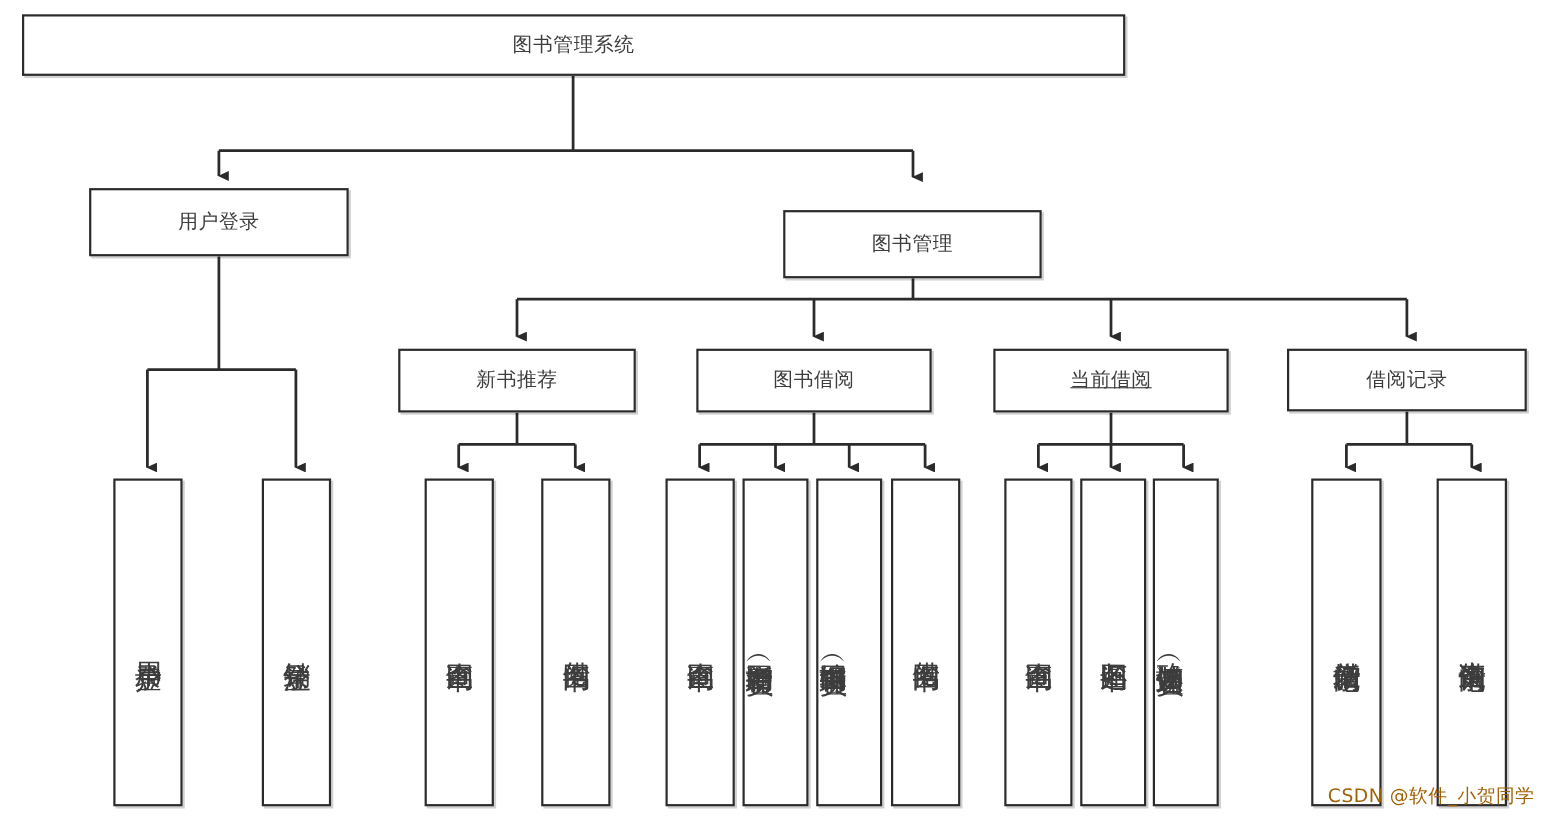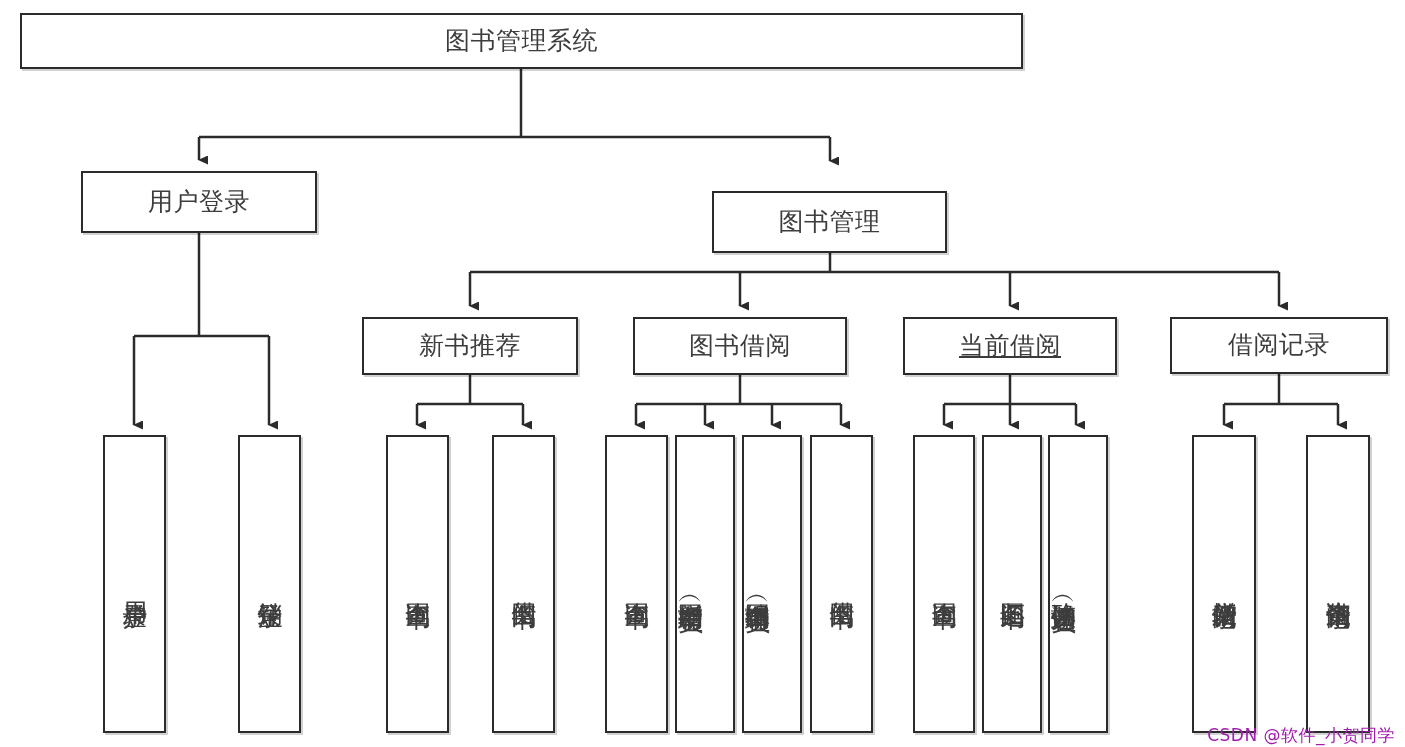--- a/index.html
+++ b/index.html
@@ -36,21 +36,21 @@
     justify-content: center;
     color: #3a3a3a;
   }
   .node-label {
     color: #3d3d3d;
     line-height: 1.06;
     text-align: center;
     letter-spacing: 0.5px;
   }
   .node.horizontal .node-label {
-    font-size: 25px;
+    font-size: 18px;
   }
   .node.vertical {
     align-items: center;
     justify-content: flex-start;
     padding-top: 6px;
   }
   .node.vertical .node-label {
     writing-mode: vertical-rl;
     text-orientation: upright;
     font-size: 25px;
@@ -58,23 +58,23 @@
     letter-spacing: 1px;
     white-space: nowrap;
   }
   .node.vertical.centered {
     justify-content: center;
     padding-top: 0;
   }
   #watermark {
     position: absolute;
     right: 10px;
-    bottom: 0;
+    bottom: 12px;
     font-size: 17px;
-    color: #a21caf;
+    color: #a16207;
     letter-spacing: 0.5px;
     white-space: nowrap;
     user-select: none;
   }
 </style>
 </head>
 <body>
 
 <div id="diagram-root">
 

